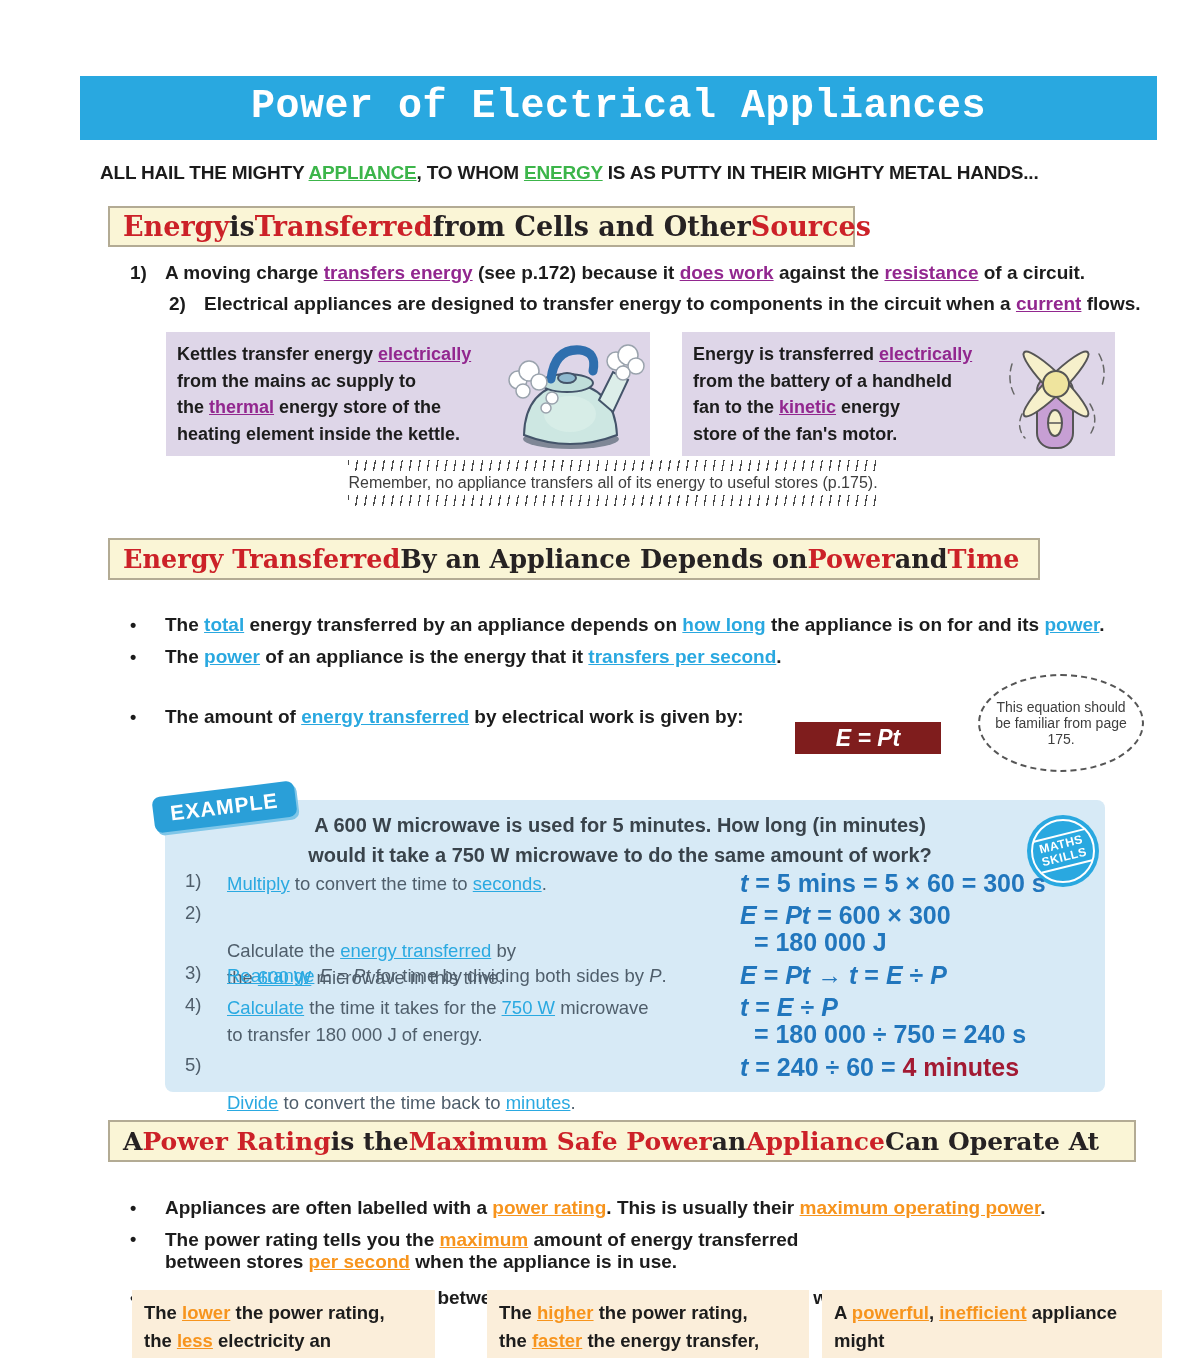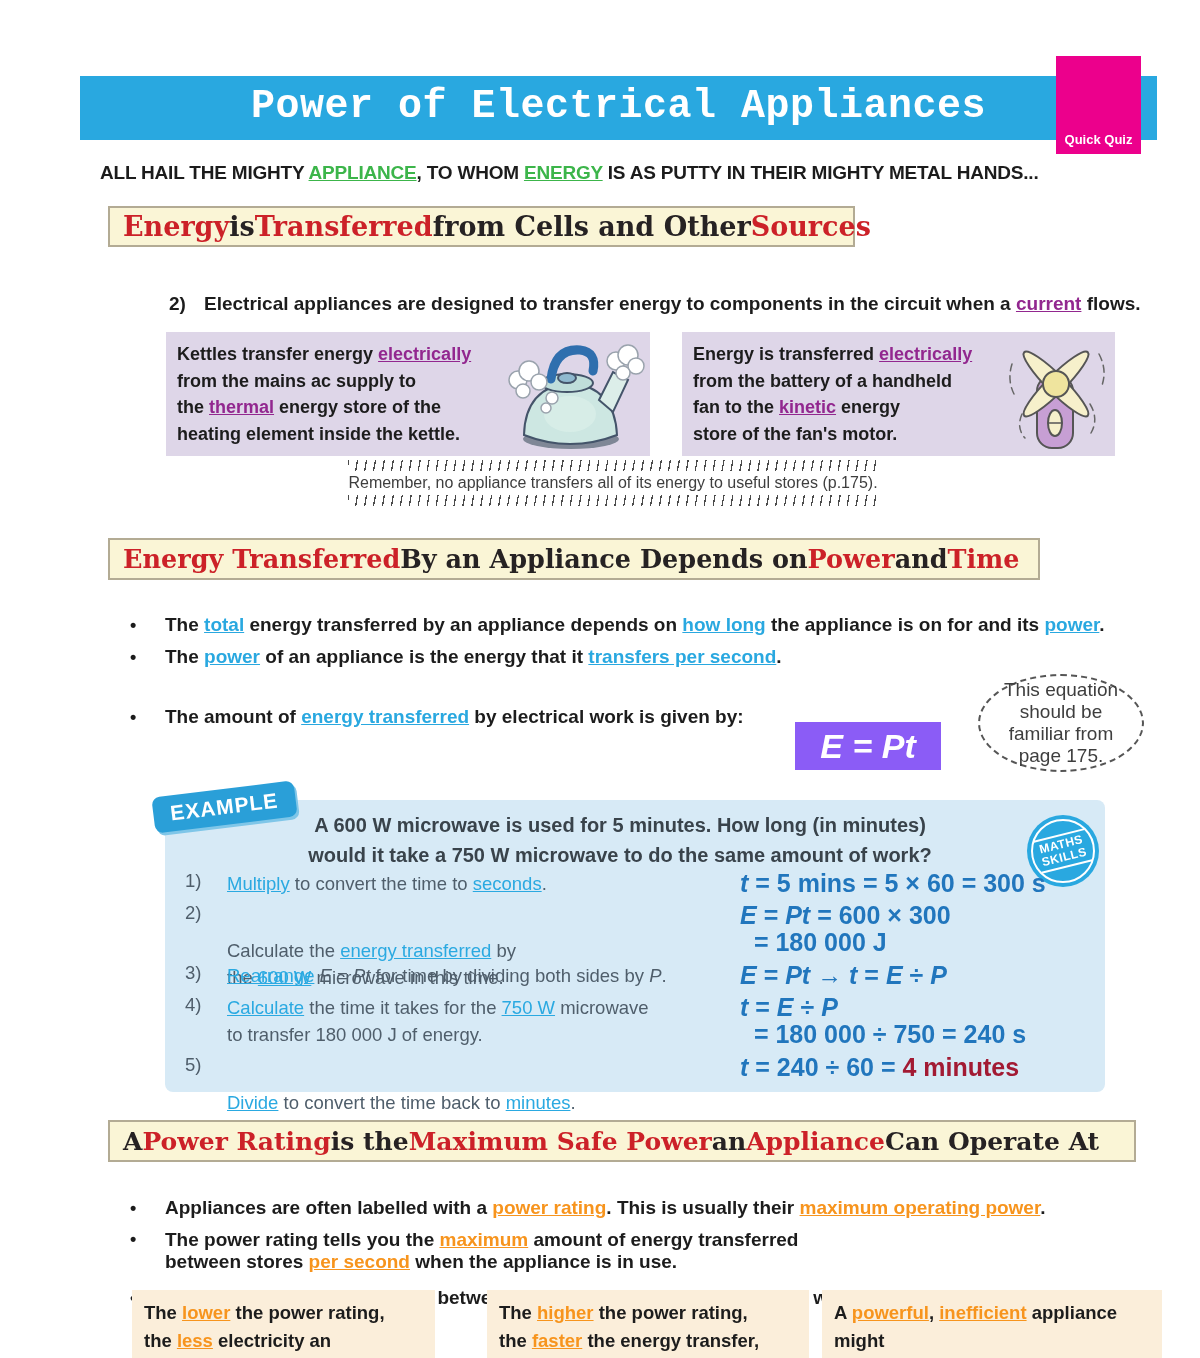--- a/index.html
+++ b/index.html
@@ -54,28 +54,28 @@
   
   .note-wrap { position:absolute; left:348px; top:460px; width:530px; text-align:center; }
   .tick-row { height:11px; background:repeating-linear-gradient(100deg,#4a4a4a 0 1.3px,transparent 1.3px 8.8px); }
   .note-text { font-size:16px; color:#3e3e3e; padding:3px 0; }
   
   .eq-main {
     position:absolute; left:170px; top:722px; width:600px; height:48px; background:#29a8e0;
     color:#fff; font-weight:bold; font-size:24px; display:flex; align-items:center; justify-content:center;
   }
   .eq-short {
-    position:absolute; left:795px; top:722px; width:146px; height:48px; background:#8b5cf6;
-    color:#fff; font-weight:bold; font-size:34px; display:flex; align-items:center; justify-content:center;
+    position:absolute; left:795px; top:722px; width:146px; height:32px; background:#7f1d1d;
+    color:#fff; font-weight:bold; font-size:23px; display:flex; align-items:center; justify-content:center;
   }
   .bubble {
     position:absolute; left:978px; top:674px; width:166px; height:98px;
     border:2.5px dashed #555; border-radius:50%;
     display:flex; align-items:center; justify-content:center; text-align:center;
-    font-size:19px; color:#3e3e3e; padding:8px 14px;
+    font-size:14px; color:#3e3e3e; padding:8px 14px;
   }
   
   .example-box { position:absolute; left:165px; top:800px; width:940px; height:292px; background:#d7eaf6; border-radius:8px; }
   .example-tag {
     position:absolute; left:153px; top:789px; background:#2a9fd8; color:#fff;
     font-weight:bold; font-size:21px; letter-spacing:1px; padding:6px 17px; border-radius:8px;
     transform:rotate(-7deg); box-shadow:2px 3px 0 #7fc6e8;
   }
   .example-q {
     position:absolute; left:240px; top:810px; width:760px; text-align:center;
@@ -102,34 +102,34 @@
   .pb3 { left:822px; width:340px; }
 </style>
 </head>
 <body>
 
 <div class="page">
 
   <div class="header-bar">
     <div class="header-title">Power of Electrical Appliances</div>
   </div>
-  <div class="quick-quiz-tab">
-    <div class="quick-quiz-label">Quick Quiz</div>
-  </div>
 
   <div class="intro"><span>ALL HAIL THE MIGHTY </span><span class="u-green">APPLIANCE</span><span>, TO WHOM </span><span class="u-green">ENERGY</span><span> IS AS PUTTY IN THEIR MIGHTY METAL HANDS...</span></div>
 
   <div class="sec-heading h1">
       <span class="red">Energy </span>
       <span>is </span>
       <span class="red">Transferred </span>
       <span>from Cells and Other </span>
       <span class="red">Sources</span>
     </div>
 
+  <div class="point" style="top:262px;">
+    <span class="num">1)</span><span><span>A moving charge </span><span class="u-purple">transfers energy</span><span> (see p.172) because it </span><span class="u-purple">does work</span><span> against the </span><span class="u-purple">resistance</span><span> of a circuit.</span></span>
+  </div>
   <div class="point" style="top:293px;margin-left:39px;">
     <span class="num">2)</span><span><span>Electrical appliances are designed to transfer energy to components in the circuit when a </span><span class="u-purple">current</span><span> flows.</span></span>
   </div>
 
   <div class="illus-box kettle-box">
     <div class="txt"><span>Kettles transfer energy </span><span class="u-purple">electrically</span><span>
 from the mains ac supply to
 the </span><span class="u-purple">thermal</span><span> energy store of the
 heating element inside the kettle.</span></div>
     <svg class="kettle-svg" width="150" height="116" viewBox="0 0 150 116">

